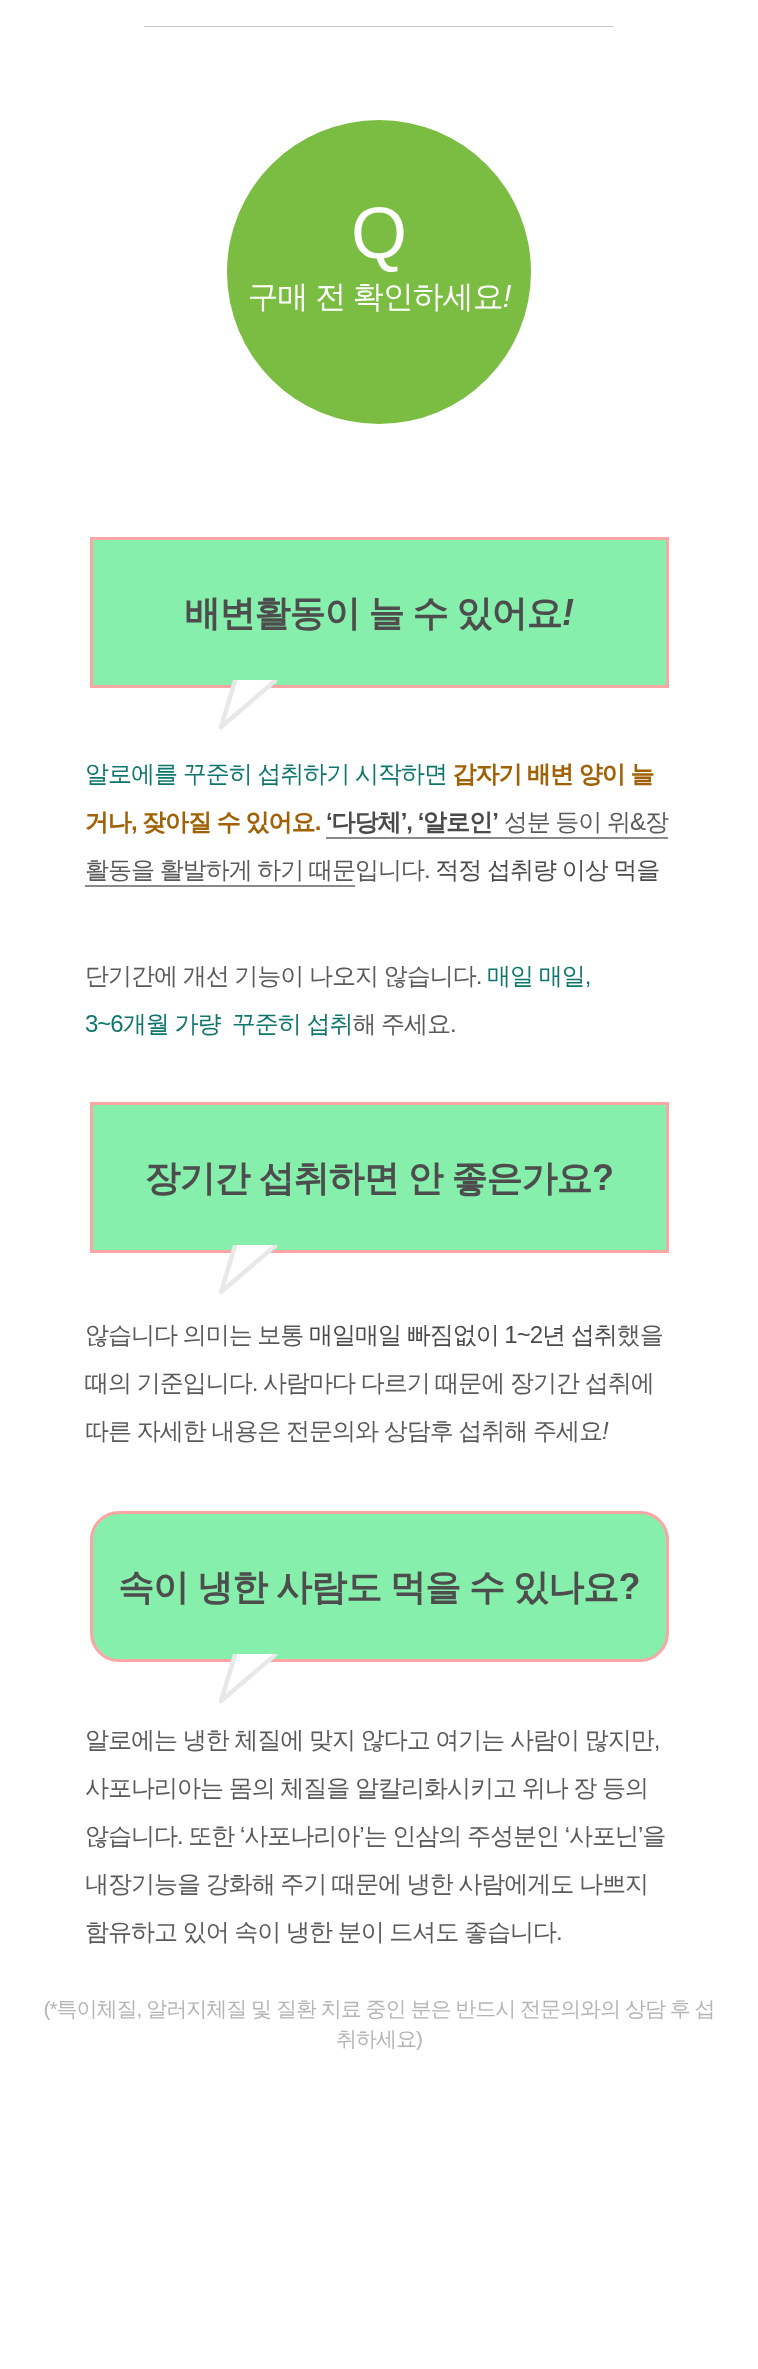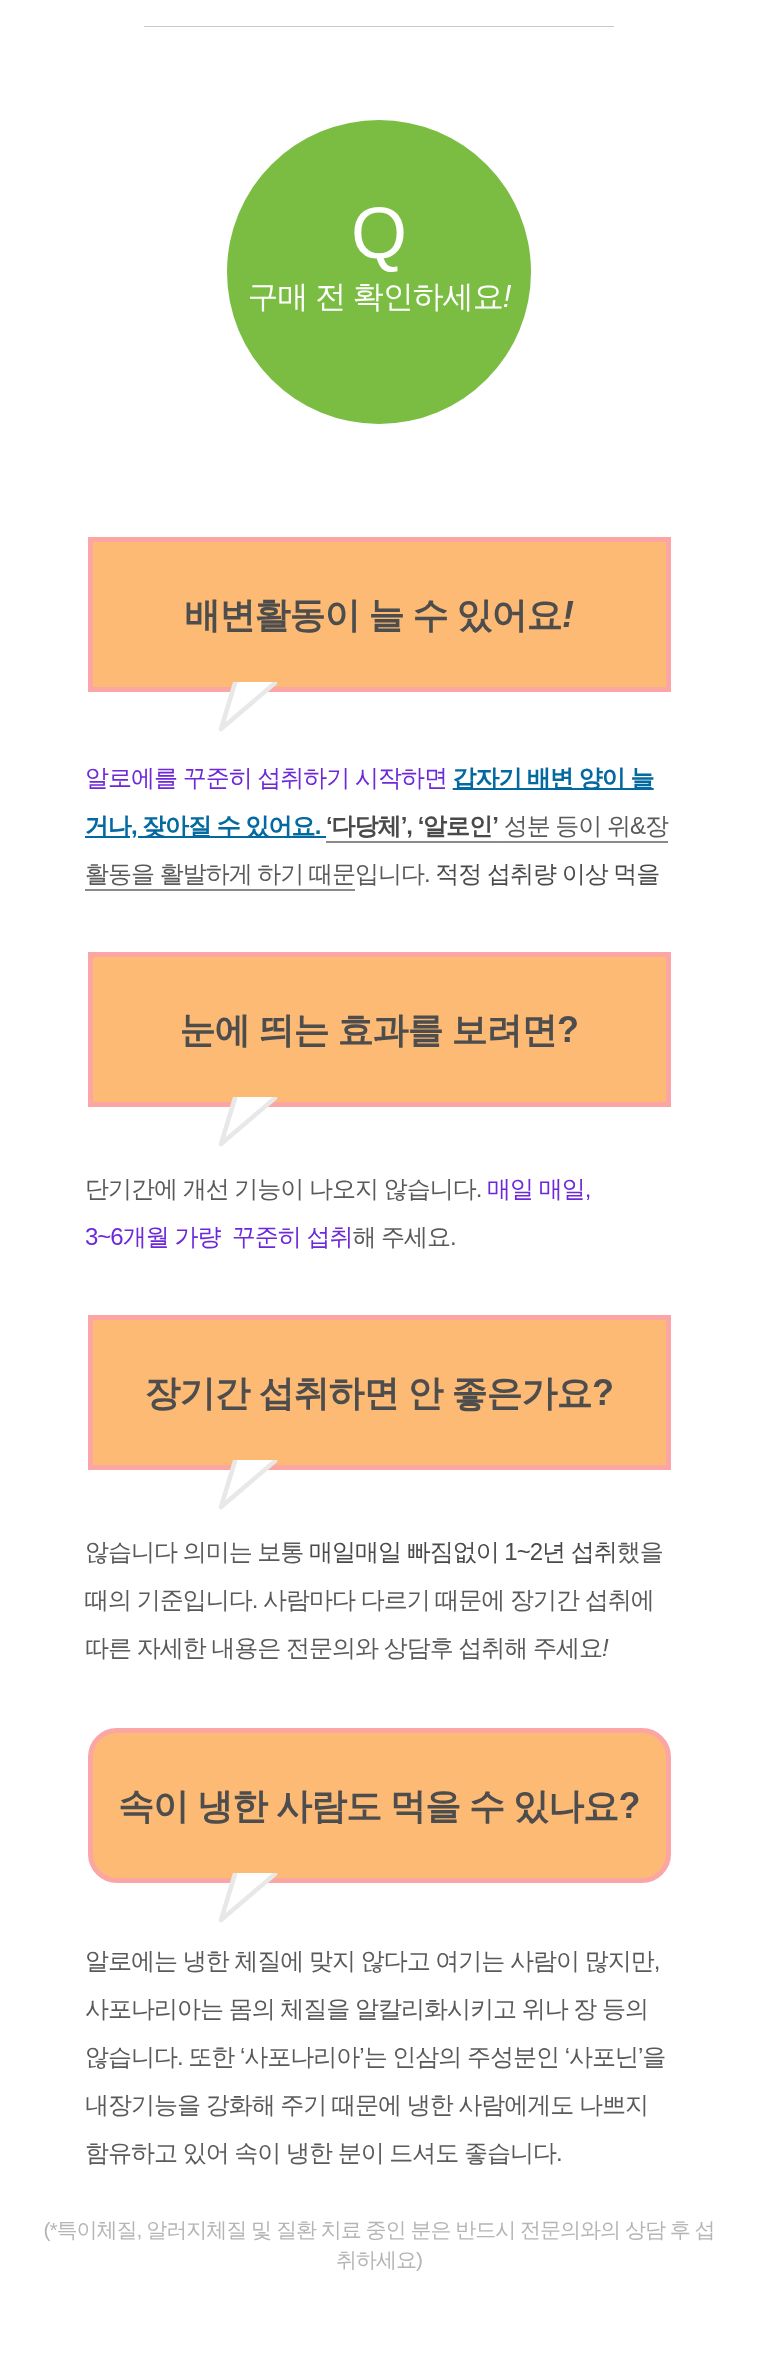--- a/index.html
+++ b/index.html
@@ -15,21 +15,21 @@
     margin:93px auto 0;display:flex;flex-direction:column;align-items:center;
     justify-content:center;transform:translateY(0);
   }
   .q-badge-inner{display:flex;flex-direction:column;align-items:center;gap:12px;transform:translateY(-18px);}
   .q-letter{color:#ffffff;font-size:72px;line-height:1;font-weight:400;}
   .q-caption{color:#ffffff;font-size:31px;line-height:1;font-weight:400;letter-spacing:-1px;}
   .q-caption .em{font-style:italic;}
   
   .bubble{
     position:relative;width:573px;height:145px;margin:8px auto;
-    border:5px solid #fca5a5;background:#fdba74;
+    border:3px solid #fca5a5;background:#86efac;
     display:flex;align-items:center;justify-content:center;
   }
   .bubble.b1{margin-top:113px;}
   .bubble.bn{margin-top:54px;}
   .bubble.b4{margin-top:56px;border-radius:29px;}
   .q-title{
     margin:0;font-size:36px;font-weight:700;color:#4d4d4d;letter-spacing:-1px;
     line-height:1.2;text-align:center;white-space:pre-wrap;
   }
   .tail{position:absolute;left:125px;top:100%;margin-top:-5px;display:block;}
@@ -43,22 +43,22 @@
   .answer.a3{margin-top:58px;}
   .answer.a4{margin-top:54px;}
   
   .seg-qt{font-style:normal;}
   .seg-qti{font-style:italic;}
   .seg-d{color:#5a5a5a;font-weight:400;}
   .seg-di{color:#5a5a5a;font-style:italic;}
   .seg-db{color:#4a4a4a;font-weight:400;}
   .seg-du{color:#5a5a5a;text-decoration:underline;text-decoration-color:#8a8a8a;text-decoration-thickness:2px;text-underline-offset:7px;}
   .seg-dbu{color:#4a4a4a;font-weight:700;text-decoration:underline;text-decoration-color:#8a8a8a;text-decoration-thickness:2px;text-underline-offset:7px;}
-  .seg-g{color:#6d28d9;font-weight:400;}
-  .seg-gb{color:#0369a1;font-weight:700;text-decoration:underline;}
+  .seg-g{color:#0f766e;font-weight:400;}
+  .seg-gb{color:#a16207;font-weight:700;}
   
   .footnote{
     margin:38px 42px 0;color:#b5b5b5;font-size:21px;line-height:30px;
     letter-spacing:-1px;text-align:center;white-space:pre-wrap;
   }
 </style>
 </head>
 <body>
 
 <div class="page">
@@ -81,27 +81,20 @@
             <path d="M17,1 L3,47 M57,1 L3,47" fill="none" stroke="#e8e8e8" stroke-width="4.5" stroke-linecap="round"></path>
           </svg>
         </div>
         <div class="answer a1">
           <div class="line"><span class="seg-g">알로에를 꾸준히 섭취하기 시작하면 </span><span class="seg-gb">갑자기 배변 양이 늘</span></div>
           <div class="line"><span class="seg-gb">거나, 잦아질 수 있어요. </span><span class="seg-dbu">‘다당체’, ‘알로인’</span><span class="seg-du"> 성분 등이 위&amp;장</span></div>
           <div class="line"><span class="seg-du">활동을 활발하게 하기 때문</span><span class="seg-d">입니다. </span><span class="seg-db">적정 섭취량 이상 먹을</span></div>
         </div>
       </section>
       <section>
-        <div class="bubble bn">
-          <h2 class="q-title"><span class="seg-qt">눈에 띄는 효과를 보려면?</span></h2>
-          <svg class="tail" width="60" height="52" viewBox="0 0 60 52">
-            <polygon points="17,0 57,0 3,47" fill="#ffffff"></polygon>
-            <path d="M17,1 L3,47 M57,1 L3,47" fill="none" stroke="#e8e8e8" stroke-width="4.5" stroke-linecap="round"></path>
-          </svg>
-        </div>
         <div class="answer a2">
           <div class="line"><span class="seg-d">단기간에 개선 기능이 나오지 않습니다. </span><span class="seg-g">매일 매일,</span></div>
           <div class="line"><span class="seg-g">3~6개월 가량  꾸준히 섭취</span><span class="seg-d">해 주세요.</span></div>
         </div>
       </section>
       <section>
         <div class="bubble bn">
           <h2 class="q-title"><span class="seg-qt">장기간 섭취하면 안 좋은가요?</span></h2>
           <svg class="tail" width="60" height="52" viewBox="0 0 60 52">
             <polygon points="17,0 57,0 3,47" fill="#ffffff"></polygon>

